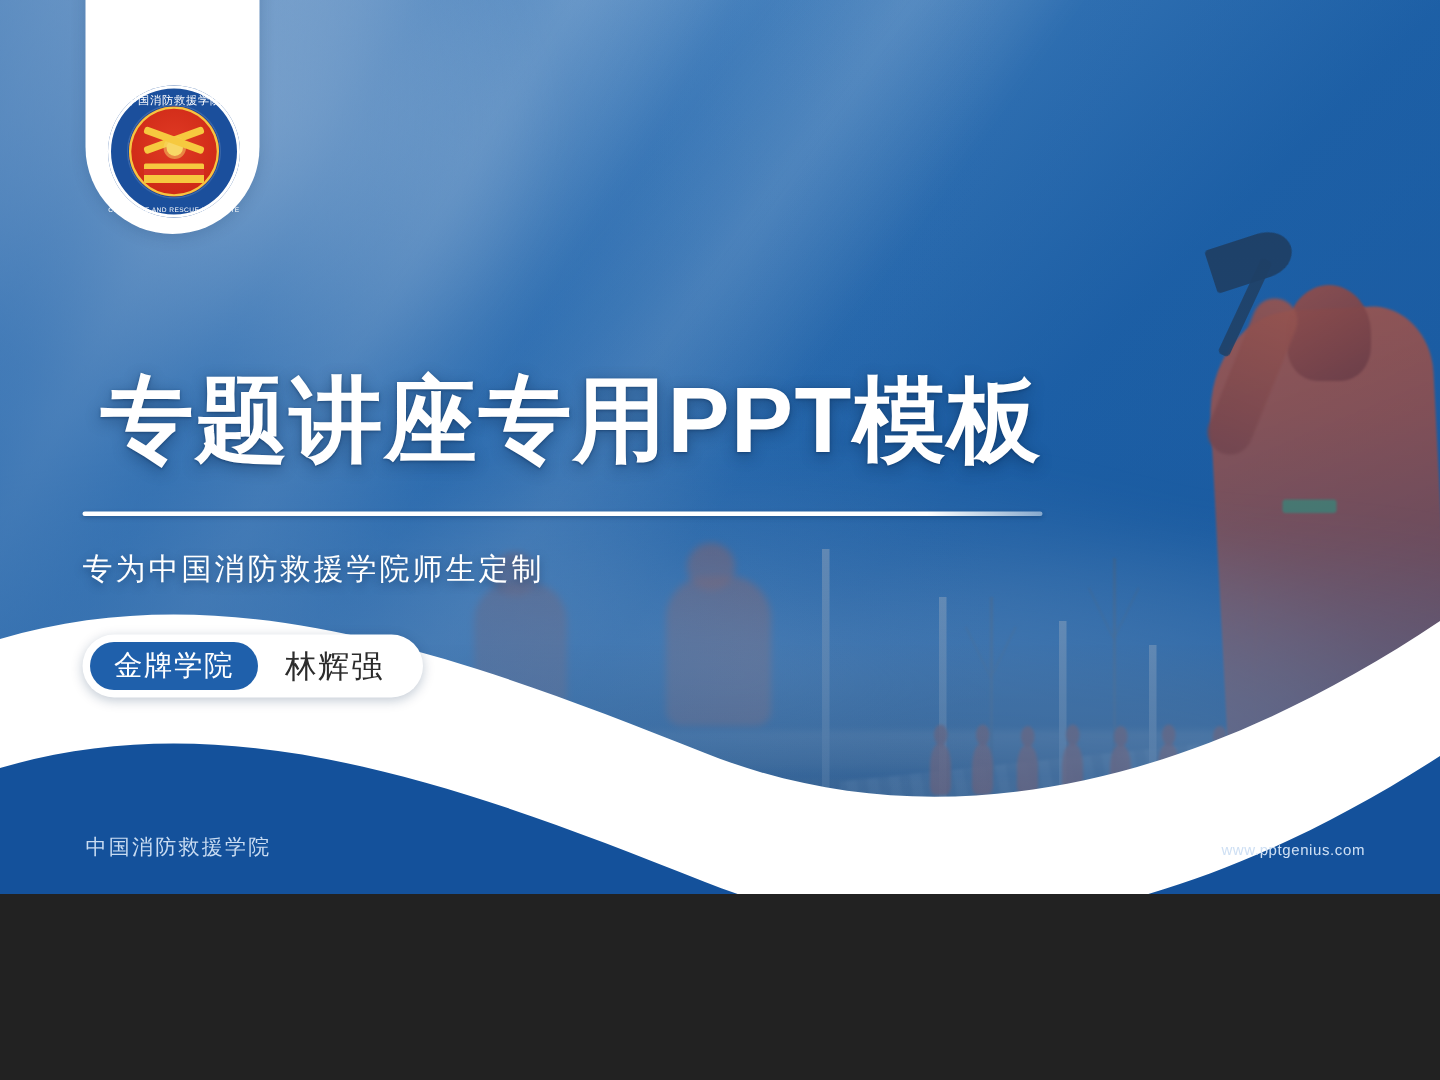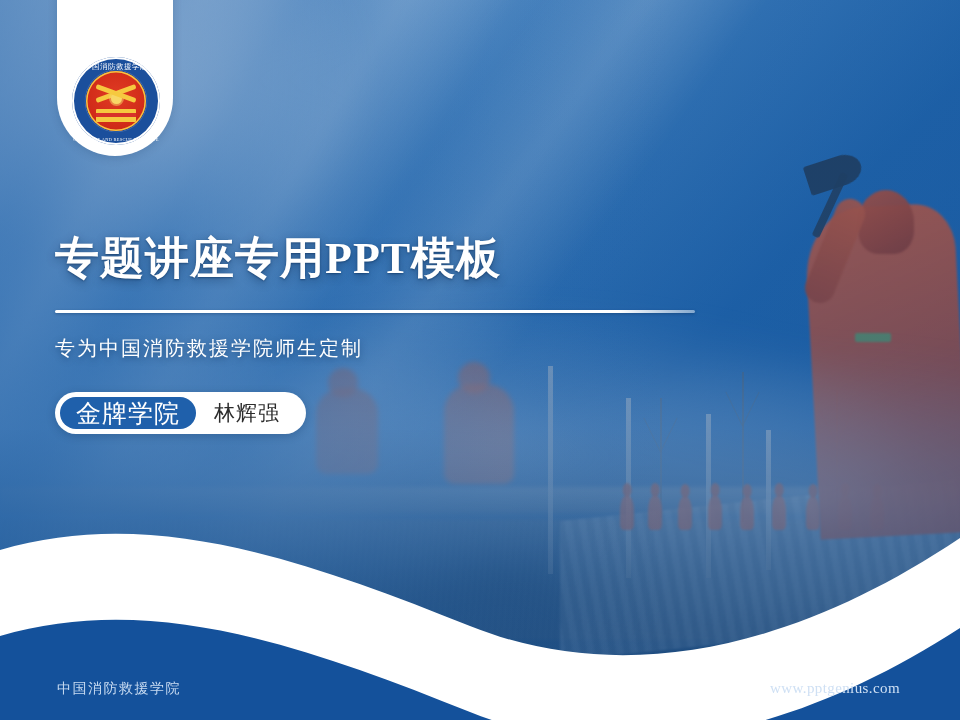--- a/index.html
+++ b/index.html
@@ -1,21 +1,21 @@
 <!DOCTYPE html>
 <html><head>
 <meta charset="utf-8">
 <style>
   html,body{margin:0;padding:0;background:#222;}
   *{box-sizing:border-box;}
   .slide{
     position:relative;
-    width:960px;height:720px;
+    width:960px;height:596px;
     overflow:hidden;
-    font-family:Liberation Serif, serif;
+    font-family:Liberation Sans, sans-serif;
     background:#404040;
   }
 
   
   .photo-layer{position:absolute;inset:0;overflow:hidden;}
 
   
   .sky{
     position:absolute;inset:0;
     background:
@@ -174,22 +174,22 @@
     position:absolute;left:50%;bottom:9px;width:40px;height:13px;margin-left:-20px;
     background:linear-gradient(180deg,#f6c93f 0 4px,#d8322a 4px 8px,#f6c93f 8px 13px);
     border-radius:1px;
   }
   .logo-cn{position:absolute;left:0;right:0;top:5px;text-align:center;font-size:7.5px;color:#fff;letter-spacing:.5px;}
   .logo-en{position:absolute;left:0;right:0;bottom:3px;text-align:center;font-size:4.4px;color:#fff;letter-spacing:.3px;}
 
   
   .content{position:absolute;left:55px;top:236px;width:720px;}
   .title{
-    margin:0;
-    font-size:44px;line-height:1.05;font-weight:bold;color:#ffffff;
+    margin:12px;
+    font-size:62px;line-height:1.05;font-weight:bold;color:#ffffff;
     letter-spacing:1px;
     text-shadow:0 3px 10px rgba(8,40,80,.45),0 1px 2px rgba(8,40,80,.5);
   }
   .divider{
     width:640px;height:3px;margin:28px 0 0 0;
     background:linear-gradient(90deg,#ffffff 0%,#ffffff 88%,rgba(255,255,255,.45) 100%);
     border-radius:2px;
     box-shadow:0 1px 3px rgba(8,40,80,.35);
   }
   .subtitle{
@@ -197,34 +197,34 @@
     text-shadow:0 2px 6px rgba(8,40,80,.5);
   }
   .badge{
     margin-top:30px;display:inline-flex;align-items:center;
     background:#ffffff;border-radius:24px;height:42px;padding:0 26px 0 5px;
     box-shadow:0 2px 8px rgba(8,40,80,.25);
   }
   .badge-pill{
     display:inline-flex;align-items:center;justify-content:center;
     height:32px;padding:0 16px;border-radius:18px;
-    background:#1f60ab;color:#ffffff;font-size:25px;letter-spacing:1px;
+    background:#1f60ab;color:#ffffff;font-size:19px;letter-spacing:1px;
   }
   .badge-name{
     margin-left:18px;color:#2c2c2c;font-size:21px;letter-spacing:1px;
   }
 
   
   .footer-left{
     position:absolute;left:57px;bottom:22px;
     color:#c9dcf2;font-size:14px;letter-spacing:1.5px;
   }
   .footer-right{
-    position:absolute;right:60px;bottom:23px;
-    color:#cfe0f4;font-size:15px;letter-spacing:.4px;margin-top:36px;
+    position:absolute;right:50px;bottom:23px;
+    color:#cfe0f4;font-size:10px;letter-spacing:.4px;margin-top:36px;
   }
 </style>
 </head>
 <body>
 
 <div class="slide">
 
   <div class="photo-layer">
     <div class="sky"></div>
     <div class="rays"></div>

